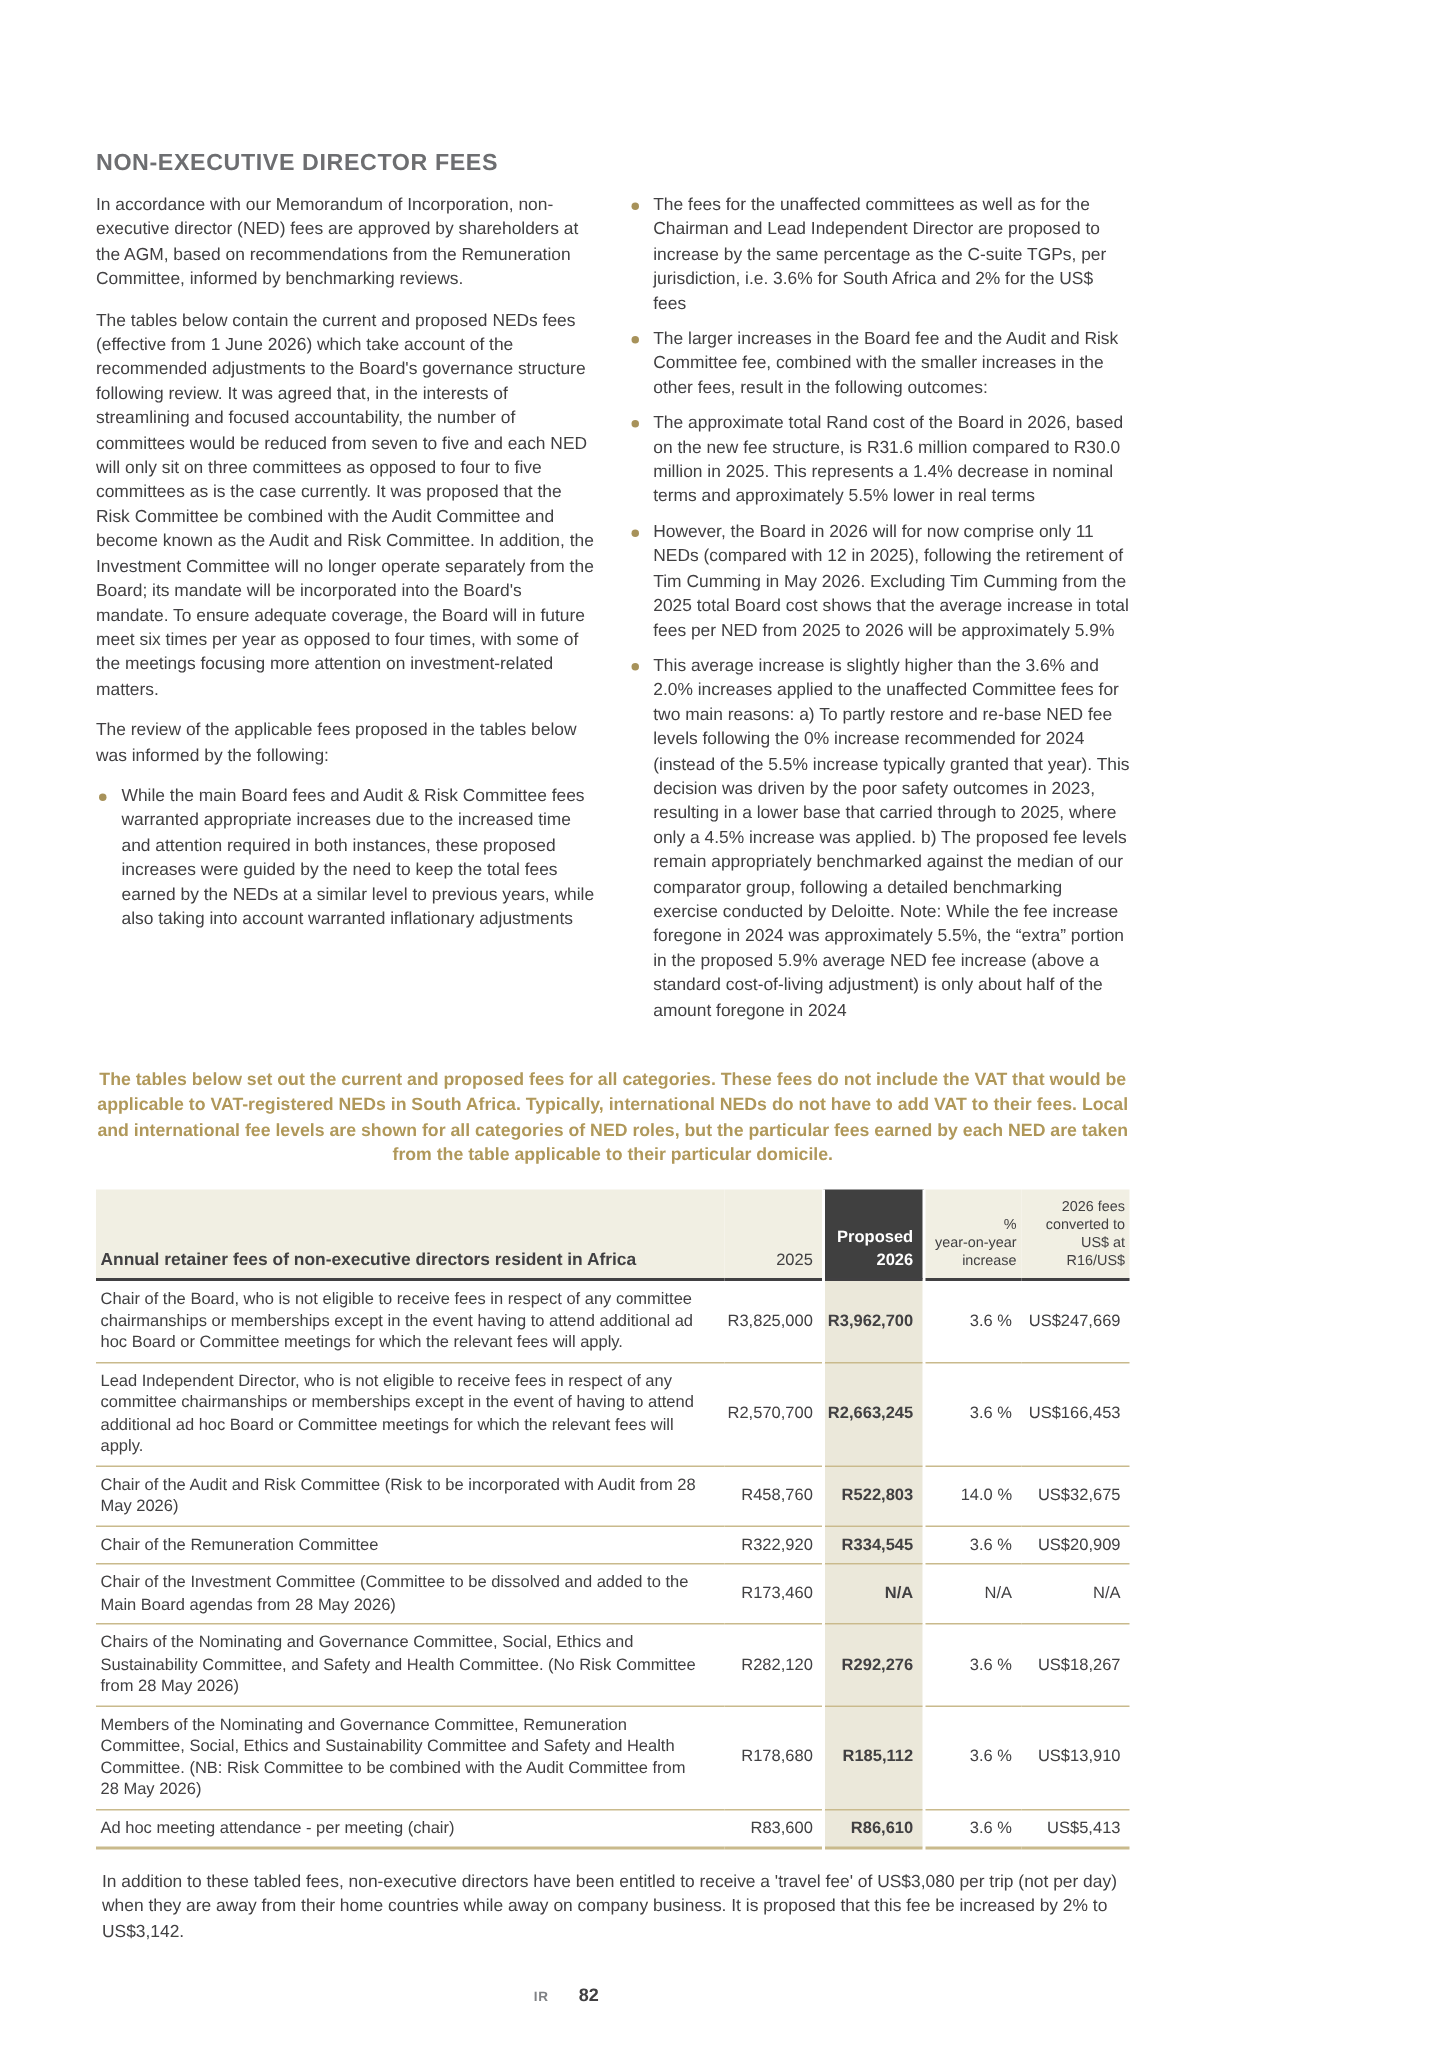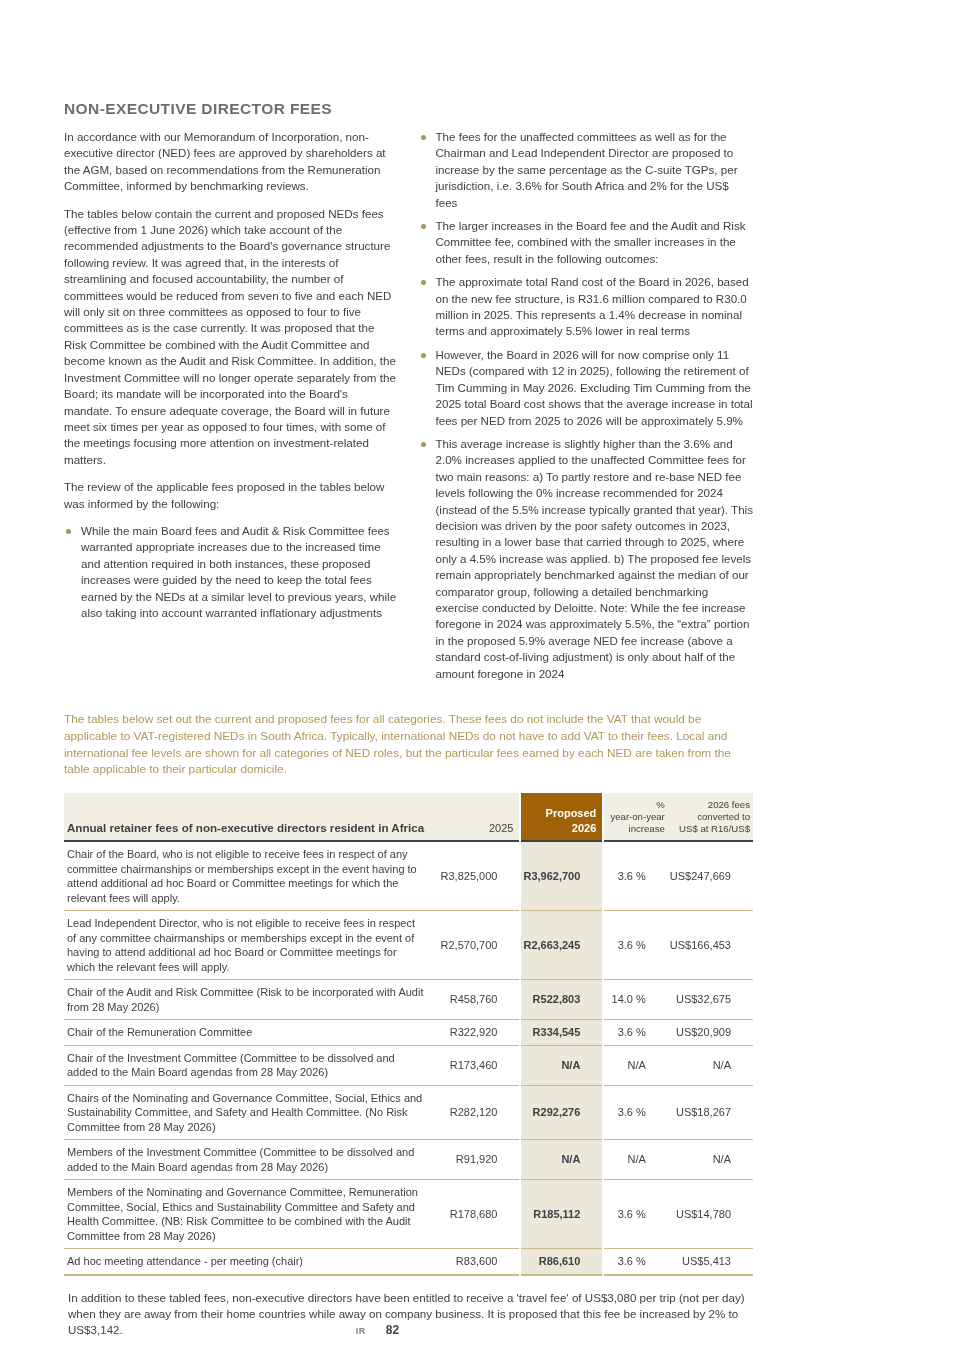--- a/index.html
+++ b/index.html
@@ -17,49 +17,49 @@
   .body-text{font-size:11.6px;line-height:16.4px;color:#414042;}
   .col p{margin:0 0 11px 0;}
   ul.bullets{list-style:none;margin:0;padding:0;}
   ul.bullets li{display:flex;margin:0 0 7px 0;}
   ul.bullets .dot{
     width:5px;height:5px;border-radius:50%;background:#a7925a;
     flex:0 0 5px;margin:6px 10px 0 2px;
   }
   .gold-para{
     margin:22px 0 0 0;font-size:11.8px;line-height:16.8px;
-    font-weight:normal;color:#b0985a;
+    font-weight:bold;color:#b0985a;text-align:center;
   }
   table.fees{
     width:100%;border-collapse:collapse;margin-top:15px;
     font-size:11px;line-height:14.5px;color:#414042;
   }
   table.fees col.c-desc{width:62%;}
   table.fees col.c-2025{width:8.5%;}
   table.fees col.c-prop{width:9.5%;}
   table.fees col.c-yoy{width:9.5%;}
   table.fees col.c-usd{width:10.5%;}
   thead th{
     background:#f1efe3;vertical-align:bottom;font-weight:normal;
     padding:6px 2px 5px 2px;white-space:pre-line;
   }
   thead{border-bottom:2px solid #414042;}
   th.h-desc{text-align:left;font-weight:bold;font-size:11.6px;padding-left:3px;}
   th.h-2025{text-align:right;font-size:11px;padding-right:6px;}
   th.h-prop{
-    background:#a16207;color:#ffffff;font-weight:bold;text-align:right;
+    background:#404040;color:#ffffff;font-weight:bold;text-align:right;
     font-size:11px;padding:10px 6px 5px 6px;
     border-left:2px solid #ffffff;border-right:2px solid #ffffff;
   }
   th.h-yoy,th.h-usd{text-align:right;font-size:9.6px;line-height:12px;padding-right:3px;}
   tbody tr{border-bottom:1px solid #c9ba8c;}
   tbody tr:last-child{border-bottom:2px solid #c9ba8c;}
   tbody td{vertical-align:middle;padding:5px 2px;}
   td.desc{text-align:left;padding-left:3px;padding-right:14px;}
-  td.num{text-align:right;white-space:nowrap;padding-right:22px;}
+  td.num{text-align:right;white-space:nowrap;padding-right:6px;}
   td.proposed{
     background:#ebe8da;font-weight:bold;
     border-left:2px solid #ffffff;border-right:2px solid #ffffff;
   }
   .footnote{font-size:11.6px;line-height:16.2px;color:#414042;margin:14px 0 0 4px;}
   .footer{
     position:absolute;bottom:28px;left:0;width:100%;
     display:flex;justify-content:center;align-items:baseline;
     transform:translateX(-32px);
   }
@@ -172,32 +172,25 @@
       <td class="num">N/A</td>
     </tr>
         <tr>
       <td class="desc">Chairs of the Nominating and Governance Committee, Social, Ethics and Sustainability Committee, and Safety and Health Committee. (No Risk Committee from 28 May 2026)</td>
       <td class="num">R282,120</td>
       <td class="num proposed">R292,276</td>
       <td class="num">3.6 %</td>
       <td class="num">US$18,267</td>
     </tr>
         <tr>
-      <td class="desc">Members of the Investment Committee (Committee to be dissolved and added to the Main Board agendas from 28 May 2026)</td>
-      <td class="num">R91,920</td>
-      <td class="num proposed">N/A</td>
-      <td class="num">N/A</td>
-      <td class="num">N/A</td>
-    </tr>
-        <tr>
       <td class="desc">Members of the Nominating and Governance Committee, Remuneration Committee, Social, Ethics and Sustainability Committee and Safety and Health Committee. (NB: Risk Committee to be combined with the Audit Committee from 28 May 2026)</td>
       <td class="num">R178,680</td>
       <td class="num proposed">R185,112</td>
       <td class="num">3.6 %</td>
-      <td class="num">US$14,780</td>
+      <td class="num">US$13,910</td>
     </tr>
         <tr>
       <td class="desc">Ad hoc meeting attendance - per meeting (chair)</td>
       <td class="num">R83,600</td>
       <td class="num proposed">R86,610</td>
       <td class="num">3.6 %</td>
       <td class="num">US$5,413</td>
     </tr>
       </tbody>
   </table>

